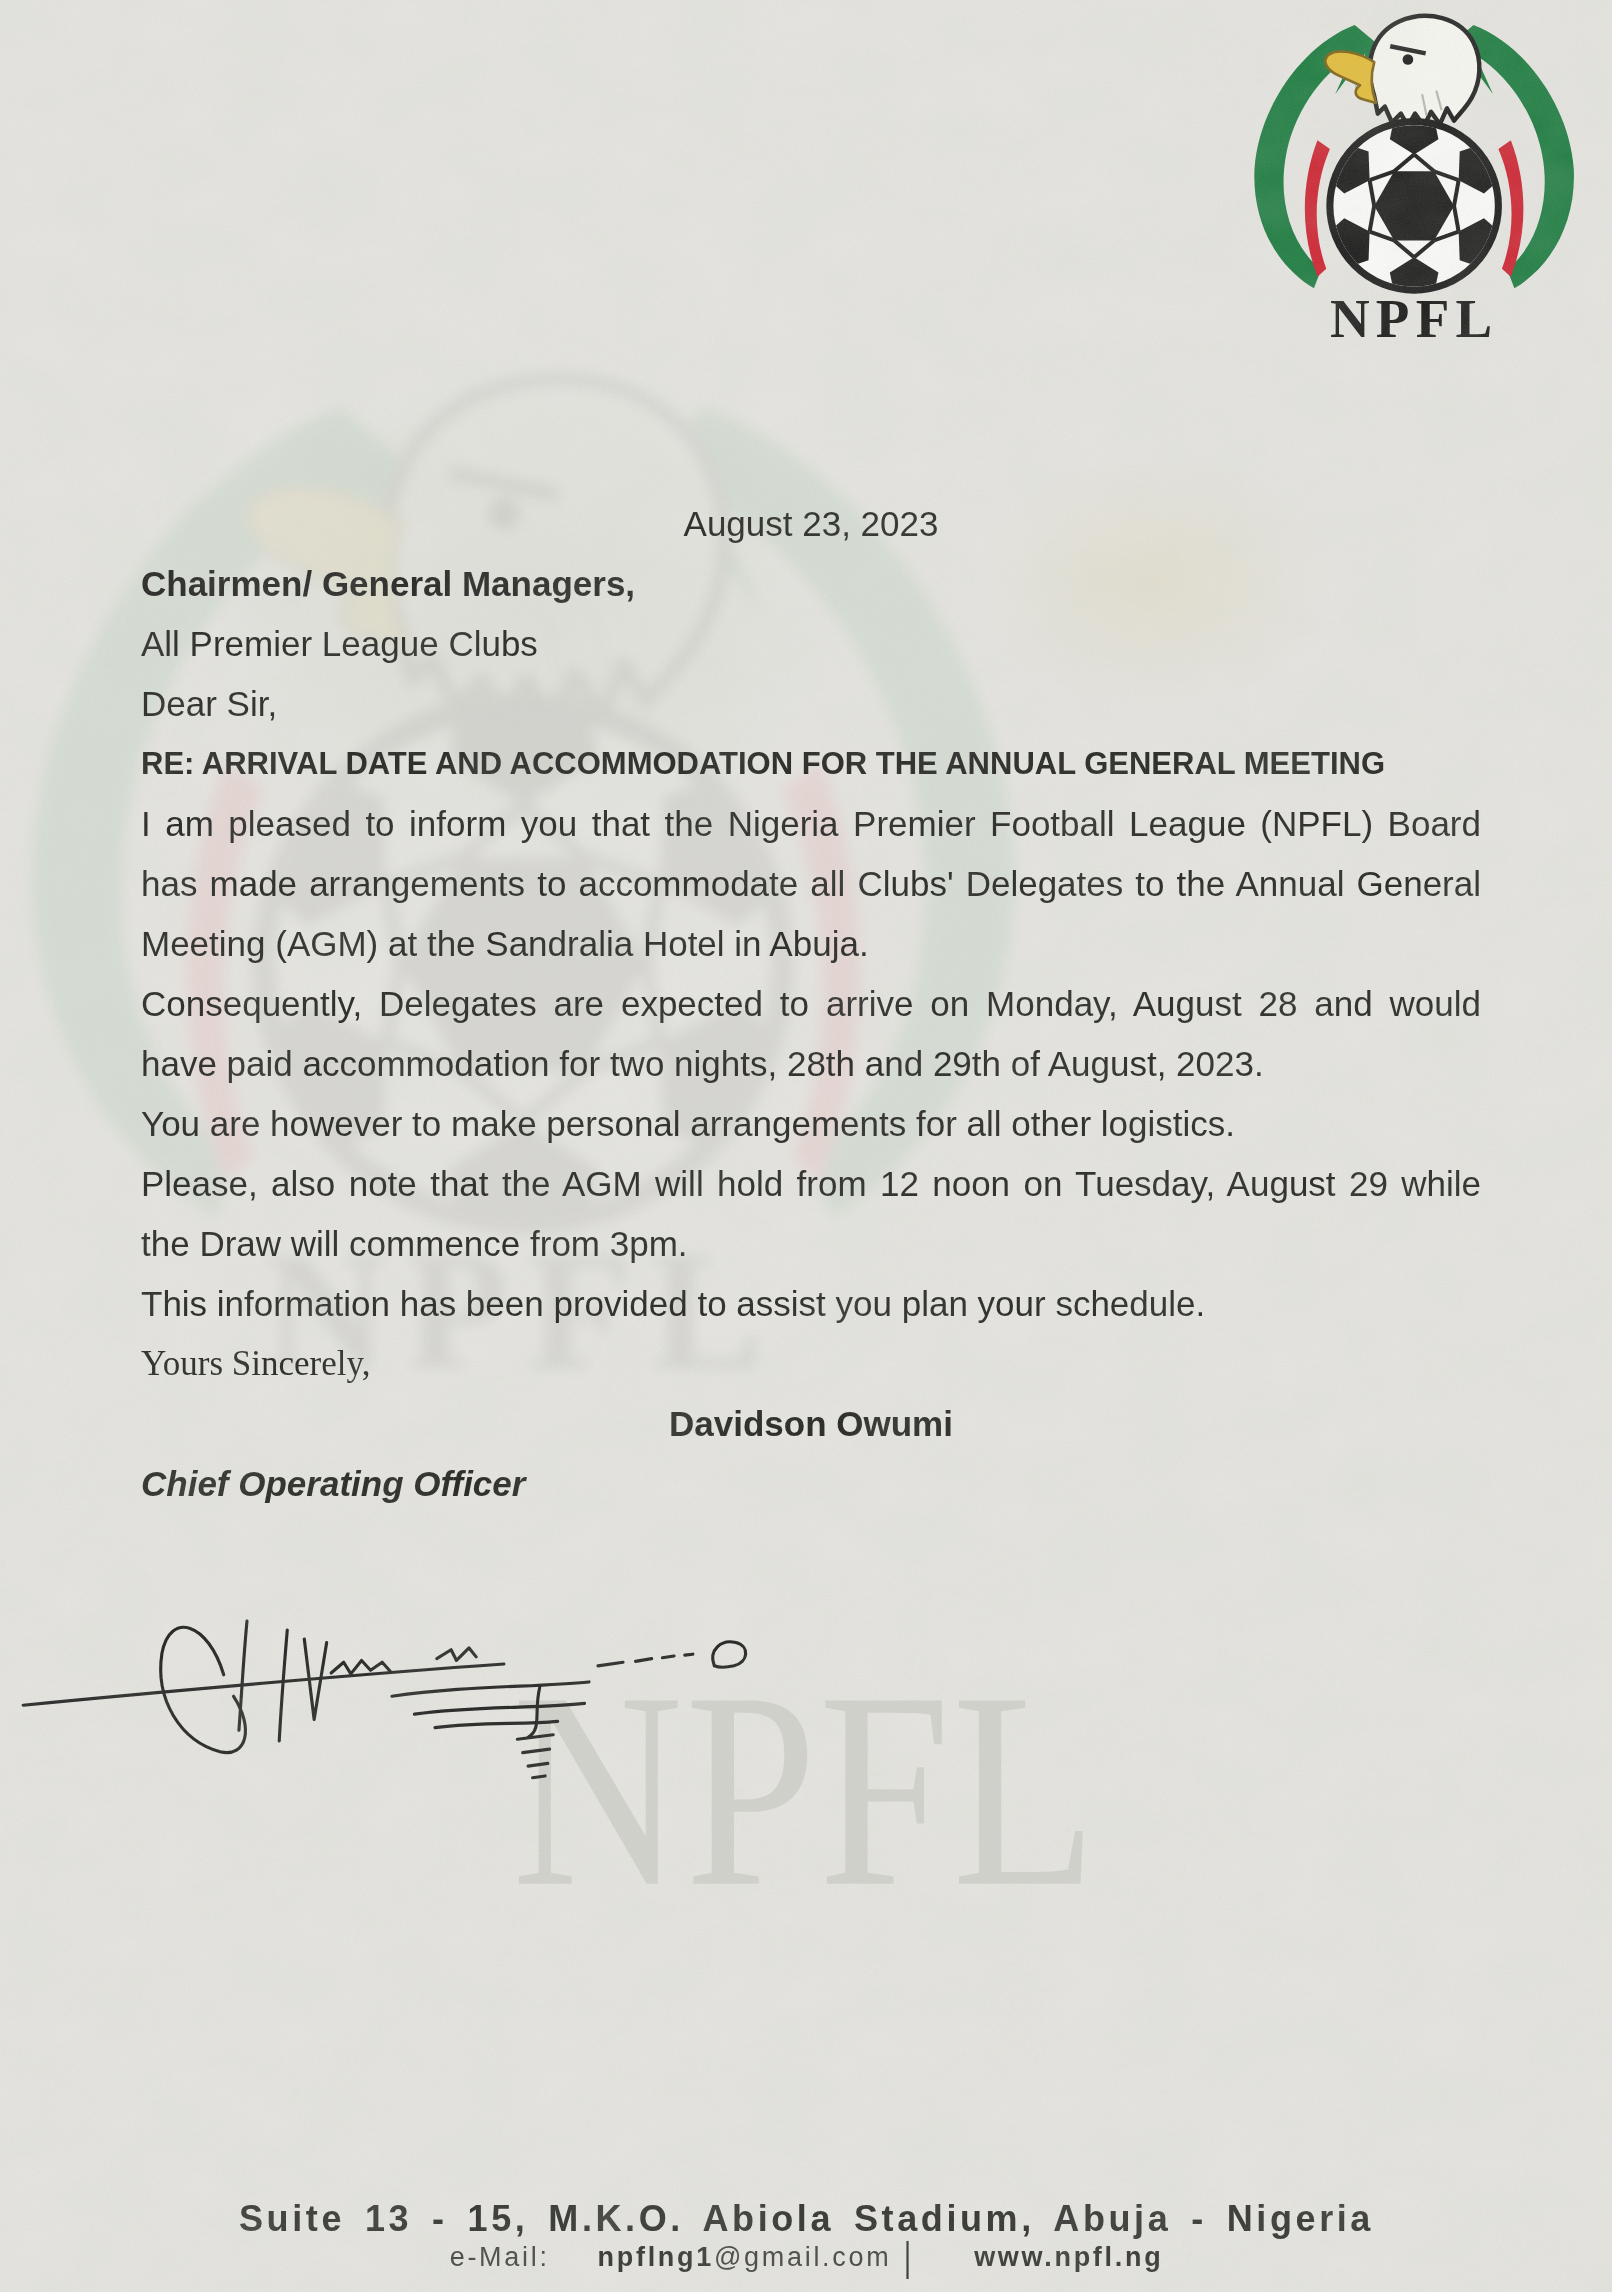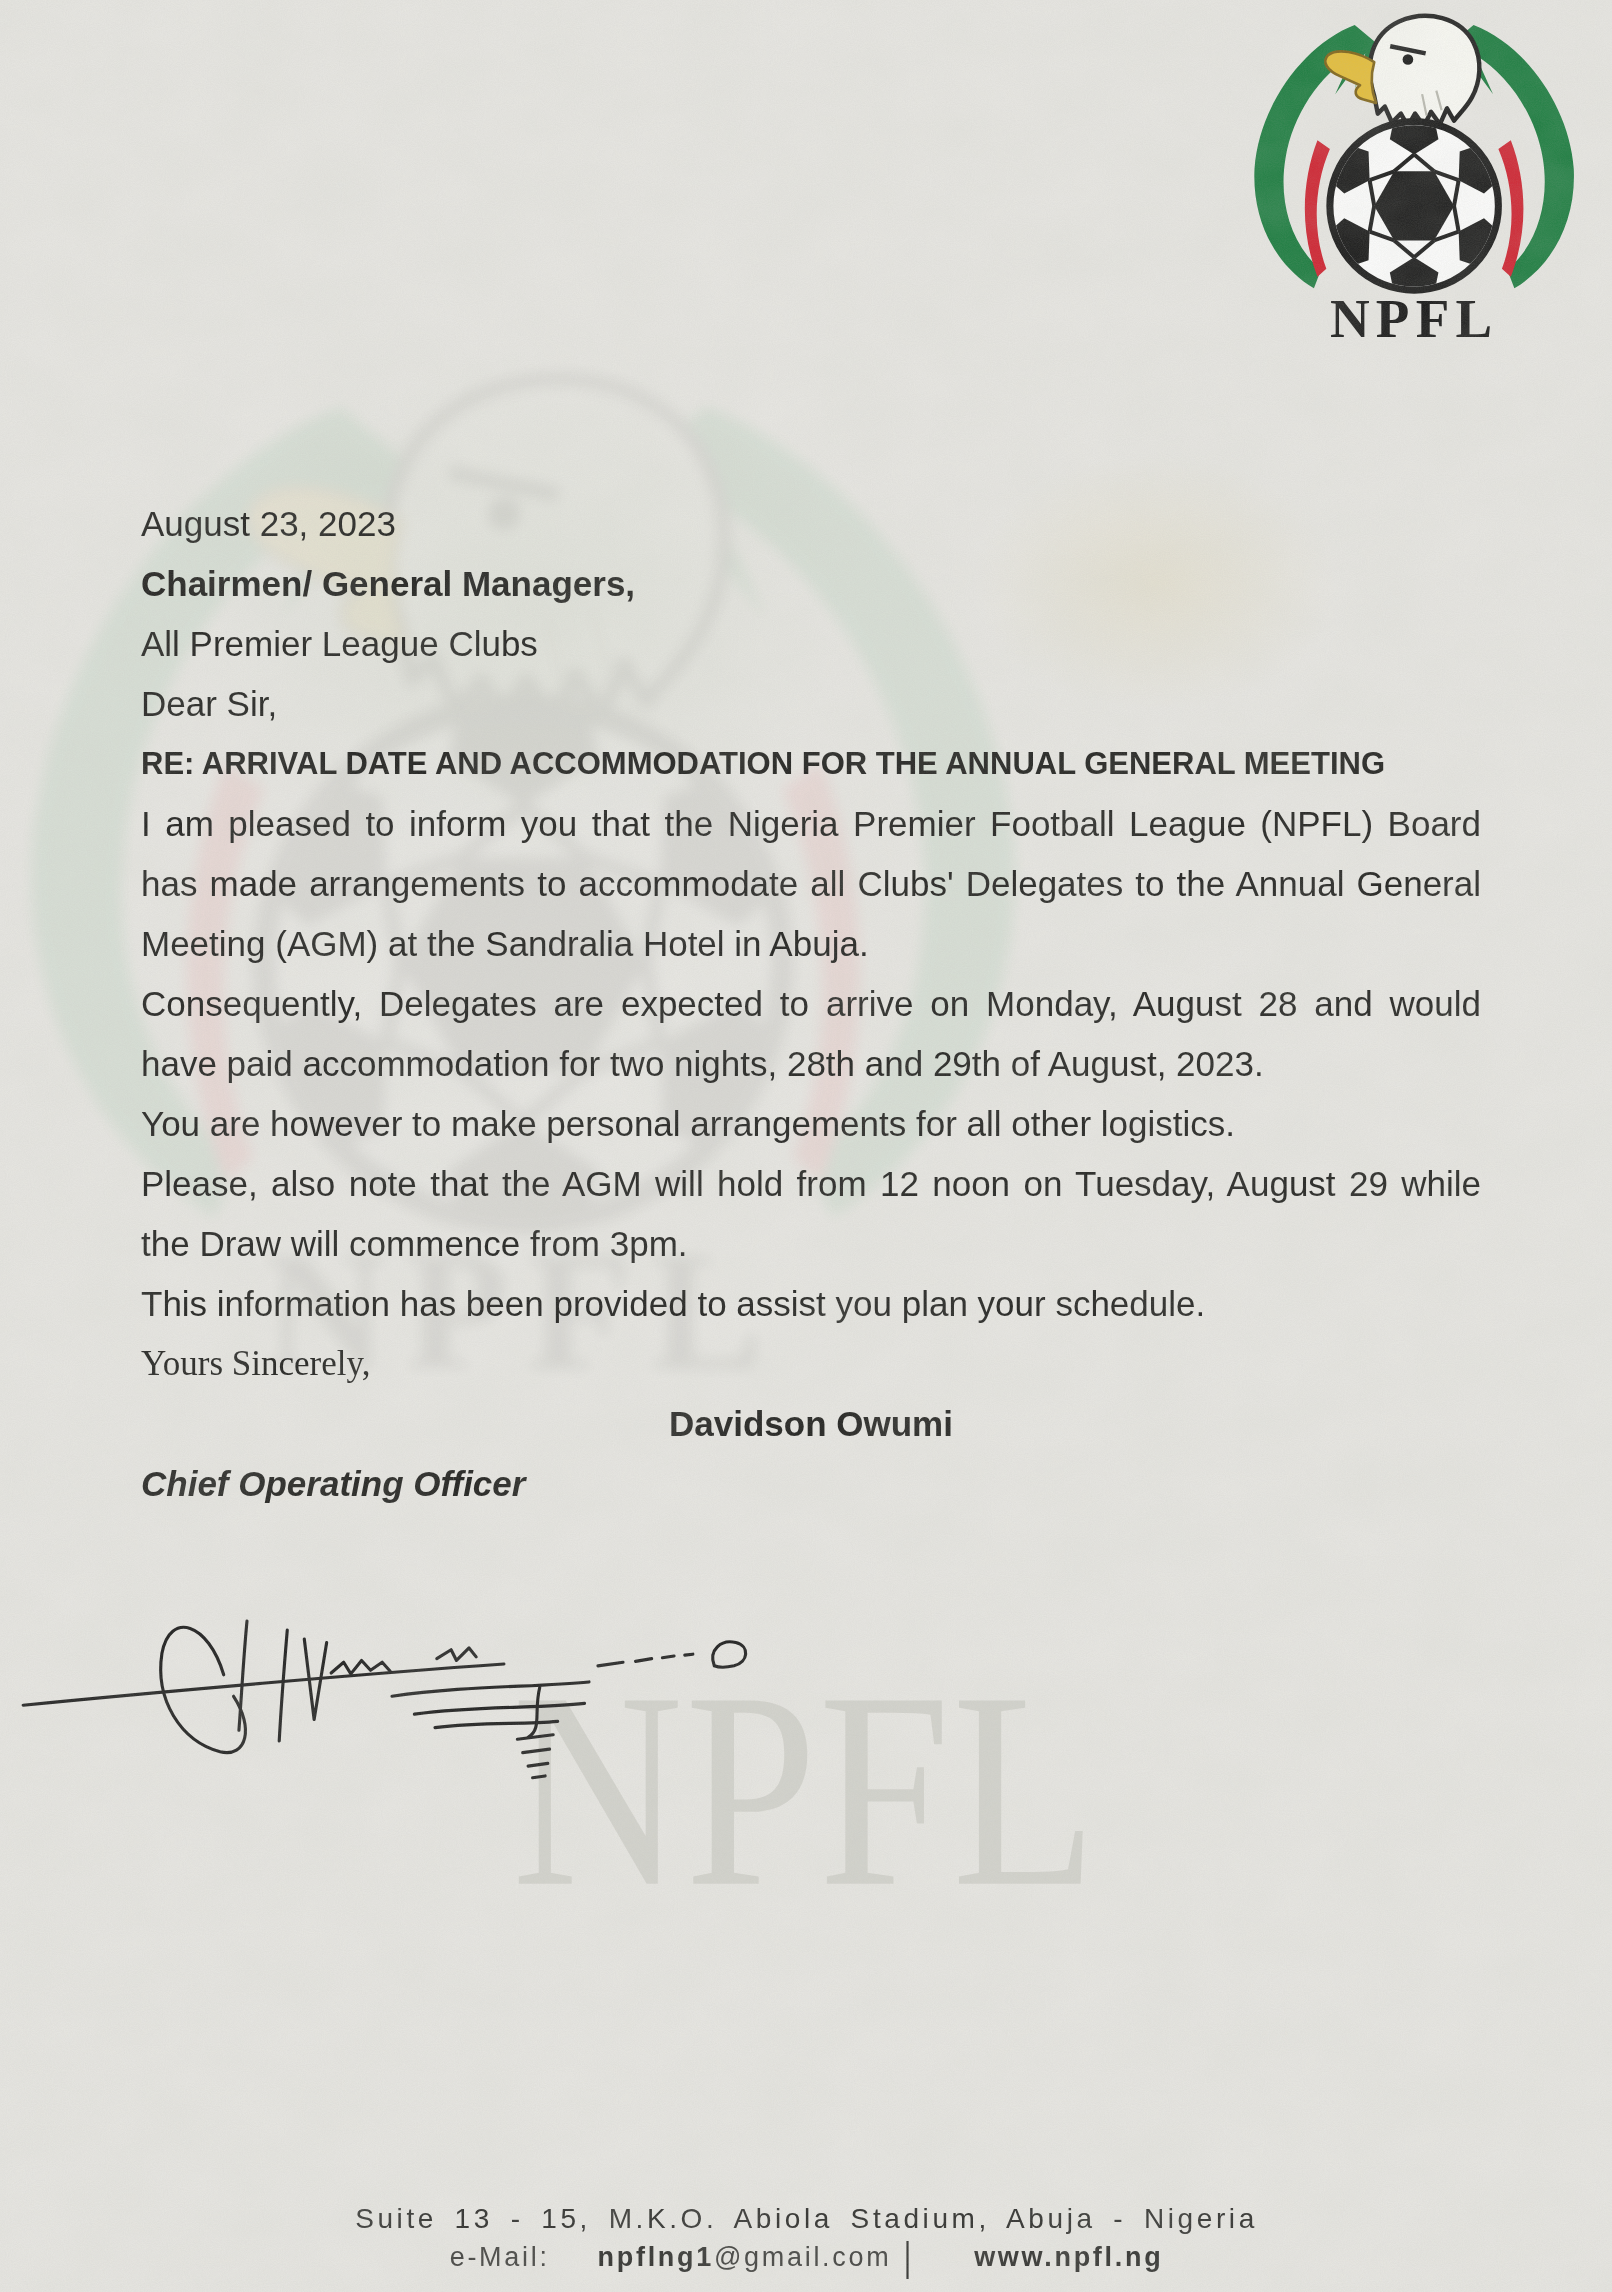--- a/index.html
+++ b/index.html
@@ -12,33 +12,33 @@
   .tint-green{left:81px;top:269px;width:878px;height:681px;border-radius:50%;
     background:radial-gradient(closest-side,rgba(170,190,160,0.14),rgba(170,190,160,0) 75%);}
   .crest-logo{position:absolute;left:1241px;top:9px;width:364px;height:337px;}
   .crest-watermark{position:absolute;left:-9px;top:358px;width:1119px;height:1037px;
     opacity:0.065;filter:blur(6.3px) saturate(1.25);}
   .npfl-watermark{position:absolute;left:512px;top:1650px;font-family:"Liberation Serif",serif;
     font-size:237px;line-height:1;letter-spacing:1.8px;color:#6e6e5f;opacity:0.16;
     transform:scaleY(1.18);transform-origin:top left;white-space:nowrap;}
   .letter{position:absolute;left:141px;top:494px;width:1340px;font-size:35px;line-height:60px;}
   .letter p{margin:0;}
-  .p-date{margin-bottom:120px;}
+  .p-date{margin-bottom:120px;text-align:center;}
   .p-rcpt1{font-weight:bold;margin-bottom:13.4px;}
   .p-rcpt2{margin-bottom:14.3px;}
   .p-salut{margin-bottom:14.3px;}
   .p-subject{font-weight:bold;font-size:31px;white-space:nowrap;margin-bottom:7.2px;}
   .p-body{text-align:justify;margin-bottom:7.2px;}
   .p-closing{margin-bottom:0;font-family:Liberation Serif, serif;}
   .p-name{font-weight:bold;margin-top:172px;text-align:center;}
   .p-title{font-weight:bold;font-style:italic;margin-top:10.7px;}
   .signature{position:absolute;left:16px;top:1587px;width:761px;height:206px;}
   .footer{position:absolute;left:0;top:2200px;width:100%;text-align:center;color:#2c2c2a;
     line-height:38px;}
-  .footer .line1{font-size:28px;font-weight:normal;letter-spacing:3.6px;word-spacing:6.3px;}
+  .footer .line1{font-size:36px;font-weight:bold;letter-spacing:3.6px;word-spacing:6.3px;}
   .footer .line2{font-size:27px;letter-spacing:2.7px;word-spacing:4.5px;color:#3a3a38;}
   .footer .bold{font-weight:bold;color:#2c2c2a;margin-left:48px;}
   .footer .bar{display:inline-block;transform:scaleY(1.5);margin:0 12.5px;font-weight:normal;}
   .hidden-defs{position:absolute;width:0;height:0;overflow:hidden;}
 </style>
 </head>
 <body>
 
 <svg class="hidden-defs" aria-hidden="true">
   <defs>

